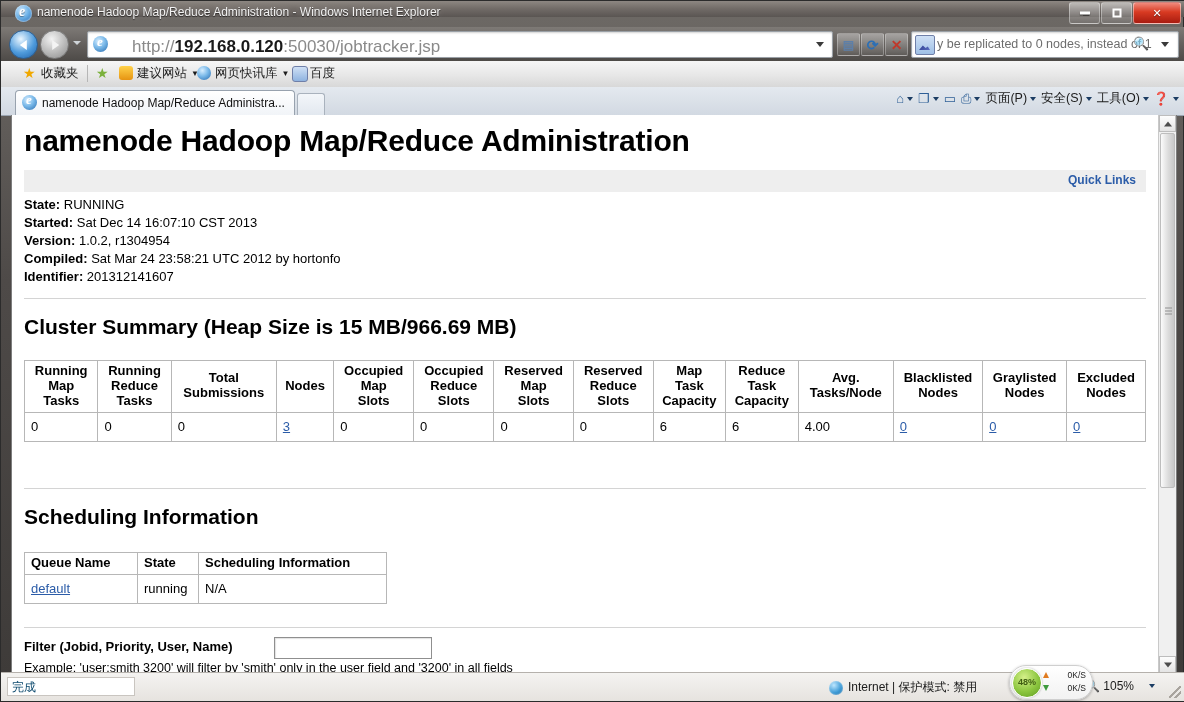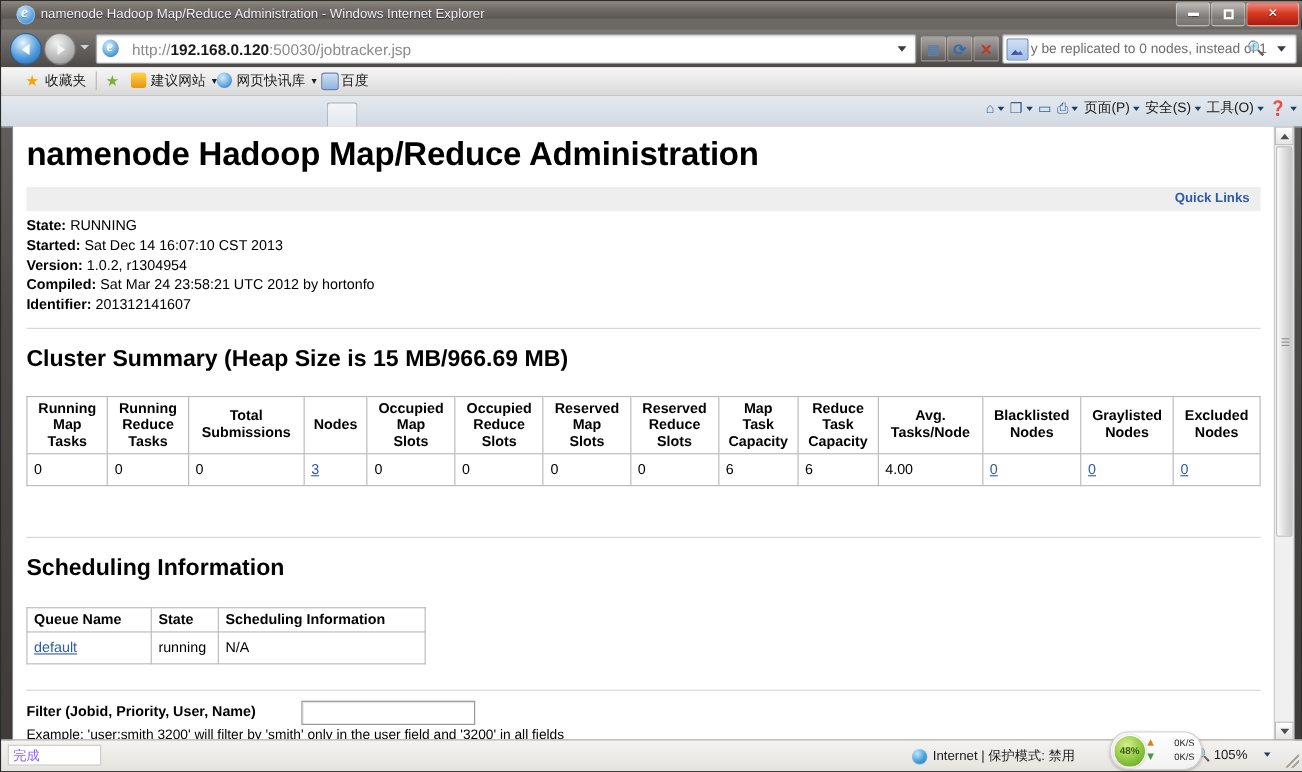--- a/index.html
+++ b/index.html
@@ -90,21 +90,21 @@
     box-shadow:inset 0 1px 2px rgba(0,0,0,.18);
   }
   .addr-ico{
     position:absolute;left:5px;top:4px;width:15px;height:16px;
     border-radius:50%;
     background:radial-gradient(circle at 38% 32%,#d8eeff 0%,#7ab9e9 45%,#2569ad 100%);
   }
   .addr-ico:after{content:"e";position:absolute;left:4px;top:-2px;
     font-family:"Liberation Serif",serif;font-style:italic;font-weight:bold;font-size:13px;color:#fff;}
   .addr-url{
-    position:absolute;left:32px;top:5px;font-size:14px;color:#8a8a8a;white-space:nowrap;
+    position:absolute;left:44px;top:5px;font-size:17px;color:#8a8a8a;white-space:nowrap;
   }
   .addr-url b{color:#1a1a1a;font-weight:bold;}
   .addr-caret{
     position:absolute;right:8px;top:10px;width:0;height:0;
     border-left:4px solid transparent;border-right:4px solid transparent;border-top:5px solid #3a3a3a;
   }
   .navsmall{
     position:absolute;top:6px;width:21px;height:21px;border-radius:2px;
     border:1px solid rgba(255,255,255,.28);
     background:linear-gradient(180deg,rgba(255,255,255,.36),rgba(255,255,255,.06));
@@ -252,23 +252,23 @@
   .sb-grip{position:absolute;left:4px;top:50%;transform:translateY(-50%);}
   .sb-grip i{display:block;width:7px;height:1px;background:#8f8f8f;margin:2px 0;}
 
   
   .statusbar{
     position:absolute;left:0;bottom:0;width:1184px;height:28px;
     background:linear-gradient(180deg,#f4f3f1 0%,#e6e3df 100%);
     border-top:1px solid #b5b1ac;
   }
   .st-left{
-    position:absolute;left:6px;top:4px;width:85px;height:19px;
+    position:absolute;left:6px;top:4px;width:128px;height:19px;
     background:#fff;border:1px solid #c9c5c0;
-    font-size:12px;color:#8b5cf6;padding:1px 4px;box-sizing:border-box;
+    font-size:12px;color:#0c4a6e;padding:1px 4px;box-sizing:border-box;
   }
   .st-zone{
     position:absolute;left:828px;top:6px;font-size:12px;color:#1b1b1b;white-space:nowrap;
     display:flex;align-items:center;gap:5px;
   }
   .globe{
     width:14px;height:14px;border-radius:50%;
     background:radial-gradient(circle at 35% 30%,#bfe7ff,#3e9bd6 55%,#17659f 100%);
     box-shadow:inset 0 0 2px rgba(255,255,255,.7);
   }
@@ -365,20 +365,24 @@
     <span class="star" style="left:95px;color:#7bb13c">★</span>
     <span class="fav-dot" style="position:absolute;left:118px;top:5px;background:linear-gradient(180deg,#ffd24a,#e69412)"></span>
     <span class="favitem" style="left:136px"><span>建议网站</span><span class="fav-caret">▼</span></span>
     <span class="fav-dot" style="position:absolute;left:196px;top:5px;border-radius:50%;background:radial-gradient(circle at 38% 32%,#d8eeff,#7ab9e9 45%,#2569ad)"></span>
     <span class="favitem" style="left:214px"><span>网页快讯库</span><span class="fav-caret">▼</span></span>
     <span class="fav-dot" style="position:absolute;left:291px;top:5px;background:linear-gradient(180deg,#cfe0f5,#8fb3e0);border:1px solid #6f7fa8"></span>
     <span class="favitem" style="left:309px"><span>百度</span></span>
   </div>
 
   <div class="tabrow">
+    <div class="tab">
+      <span class="ico"></span>
+      <span class="lbl">namenode Hadoop Map/Reduce Administra...</span>
+    </div>
     <div class="newtab"></div>
 
     <div class="cmdbar">
       <span class="cmd">
           <span class="ci">⌂</span>
           <span class="caret"></span>
         </span>
       <span class="cmd">
           <span class="ci">❐</span>
           <span class="caret"></span>

